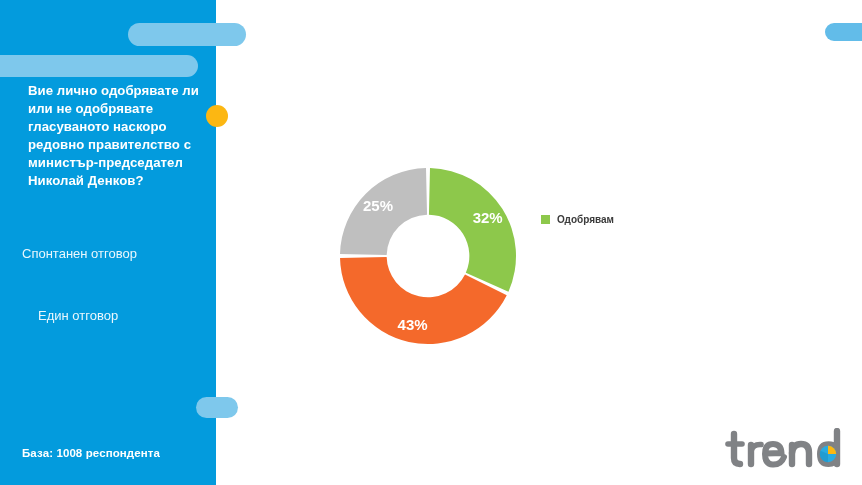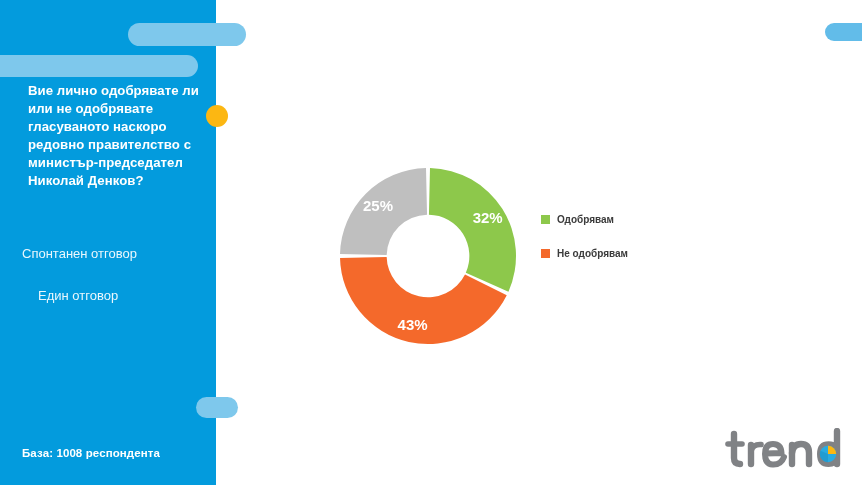--- a/index.html
+++ b/index.html
@@ -90,21 +90,21 @@
     position: absolute;
     left: 22px;
     z-index: 5;
     color: #EAF7FD;
     font-size: 13px;
     font-weight: normal;
     line-height: 15px;
     text-align: right;
   }
   #note-spontaneous { top: 246px; }
-  #note-single      { top: 288px; padding-left: 16px; }
+  #note-single      { top: 308px; padding-left: 16px; }
 
   #base-note {
     position: absolute;
     left: 22px;
     top: 447px;
     z-index: 5;
     color: #ffffff;
     font-size: 11.5px;
     font-weight: bold;
     letter-spacing: 0.1px;
@@ -191,24 +191,20 @@
       <text x="74.58163569809234" y="163.97779673383067" text-anchor="middle" class="slice-label">43%</text>
       <text x="40.02169270573481" y="45.02169270573482" text-anchor="middle" class="slice-label">25%</text>
     </g>
 </svg>
 
 <div id="legend">
   <div class="legend-row">
     <span class="legend-swatch" style="background:#8DC84B"></span>
     <span class="legend-label">Одобрявам</span>
   </div>
-  <div class="legend-row">
-    <span class="legend-swatch" style="background:#F4692B"></span>
-    <span class="legend-label">Не одобрявам</span>
-  </div>
 </div>
 
 <svg id="logo" viewBox="0 0 120 46">
   <g fill="none" stroke="#808285" stroke-width="6.4" stroke-linecap="round">
 
     <path d="M10,6 L10,30 Q10,36 16,36"></path>
     <path d="M4,16 L18,16" stroke-width="5.6"></path>
 
     <path d="M27,36 L27,17"></path>
     <path d="M27,23 Q29,16 37,16.5" stroke-width="5.6"></path>

